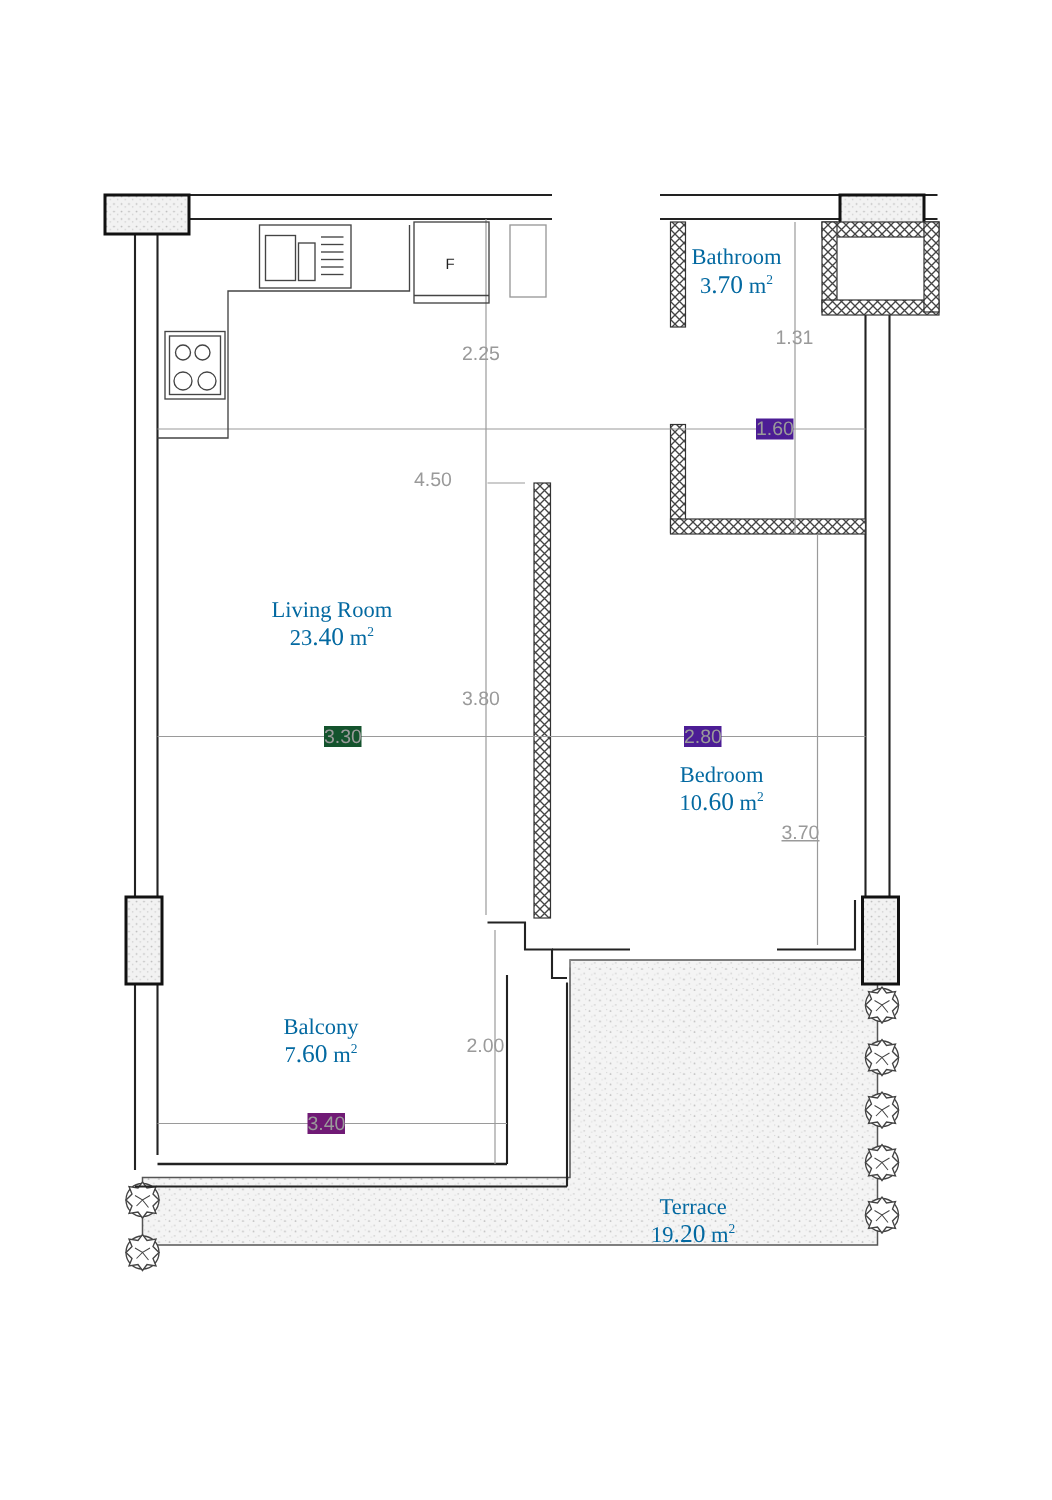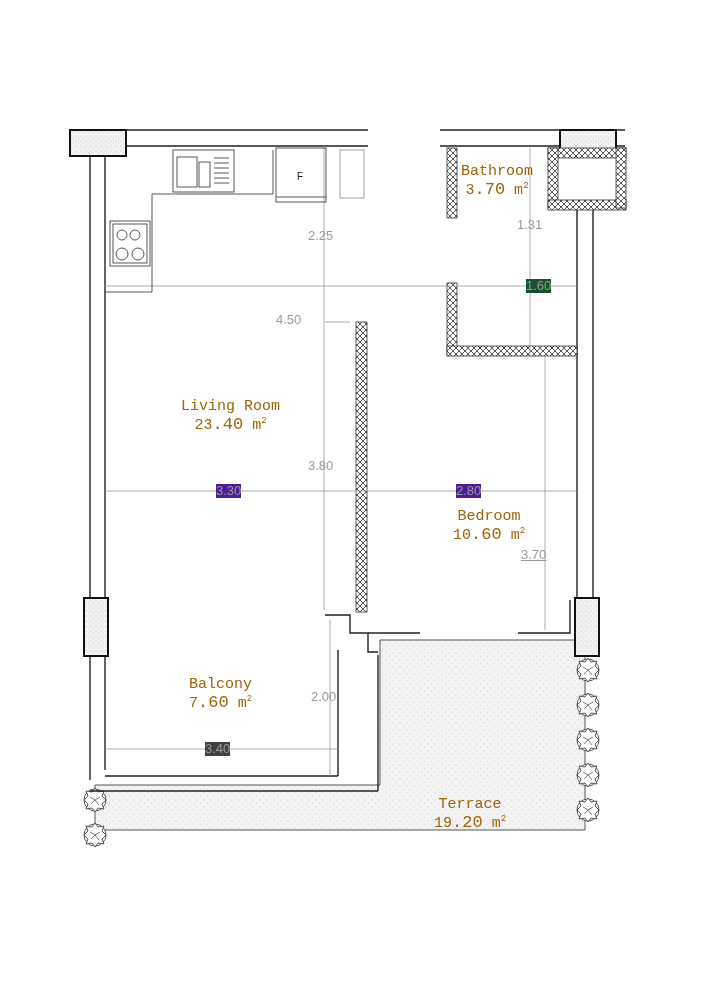--- a/index.html
+++ b/index.html
@@ -1,18 +1,18 @@
 <!DOCTYPE html>
 <html><head>
 <meta charset="utf-8">
 <style>
   html, body { margin:0; padding:0; background:#ffffff; }
   body { width:701px; height:1000px; position:relative; overflow:hidden; font-family:"Liberation Sans", sans-serif; }
   #plan { position:absolute; left:0; top:0; width:701px; height:1000px; }
-  .lbl { position:absolute; color:#a16207; font-size:15px; text-align:center; line-height:18px; white-space:nowrap; font-family:Liberation Mono, monospace; }
+  .lbl { position:absolute; color:#0369a1; font-size:15px; text-align:center; line-height:18px; white-space:nowrap; font-family:Liberation Serif, serif; }
   .lbl .area { display:block; }
   .lbl .dec { font-size:17px; }
   .lbl sup { font-size:9px; vertical-align:6px; line-height:0; }
   .dim { position:absolute; color:#9a9a9a; font-size:13px; background:transparent; line-height:14px; white-space:nowrap; font-family:"Liberation Sans", sans-serif; }
   .fridge-letter { position:absolute; font-size:10px; color:#222; font-family:"Liberation Sans", sans-serif; }
 </style>
 </head>
 <body>
 
 
@@ -251,22 +251,22 @@
   <span class="area"><span>19</span><span class="dec">.20</span> <span>m</span><sup>2</sup></span>
 </div>
 
 
 <span class="fridge-letter" style="left:297px;top:171px;">F</span>
 
 
 <span class="dim" style="left:308px;top:229px;">2.25</span>
 <span class="dim" style="left:276px;top:279px;background:#fff;margin-top:34px;">4.50</span>
 <span class="dim" style="left:517px;top:218px;">1.31</span>
-<span class="dim" style="left:504px;top:279px;background:#14532d;margin-left:22px;">1.60</span>
+<span class="dim" style="left:504px;top:279px;background:#4c1d95;">1.60</span>
 <span class="dim" style="left:308px;top:459px;">3.80</span>
-<span class="dim" style="left:216px;top:484px;background:#4c1d95;">3.30</span>
+<span class="dim" style="left:216px;top:484px;background:#14532d;">3.30</span>
 <span class="dim" style="left:456px;top:484px;background:#4c1d95;">2.80</span>
 <span class="dim" style="left:521px;top:548px;text-decoration:underline;">3.70</span>
 <span class="dim" style="left:311px;top:690px;text-align:center;">2.00</span>
-<span class="dim" style="left:205px;top:742px;background:#404040;">3.40</span>
+<span class="dim" style="left:205px;top:742px;background:#701a75;">3.40</span>
 
 
 
 
 </line></body></html>

